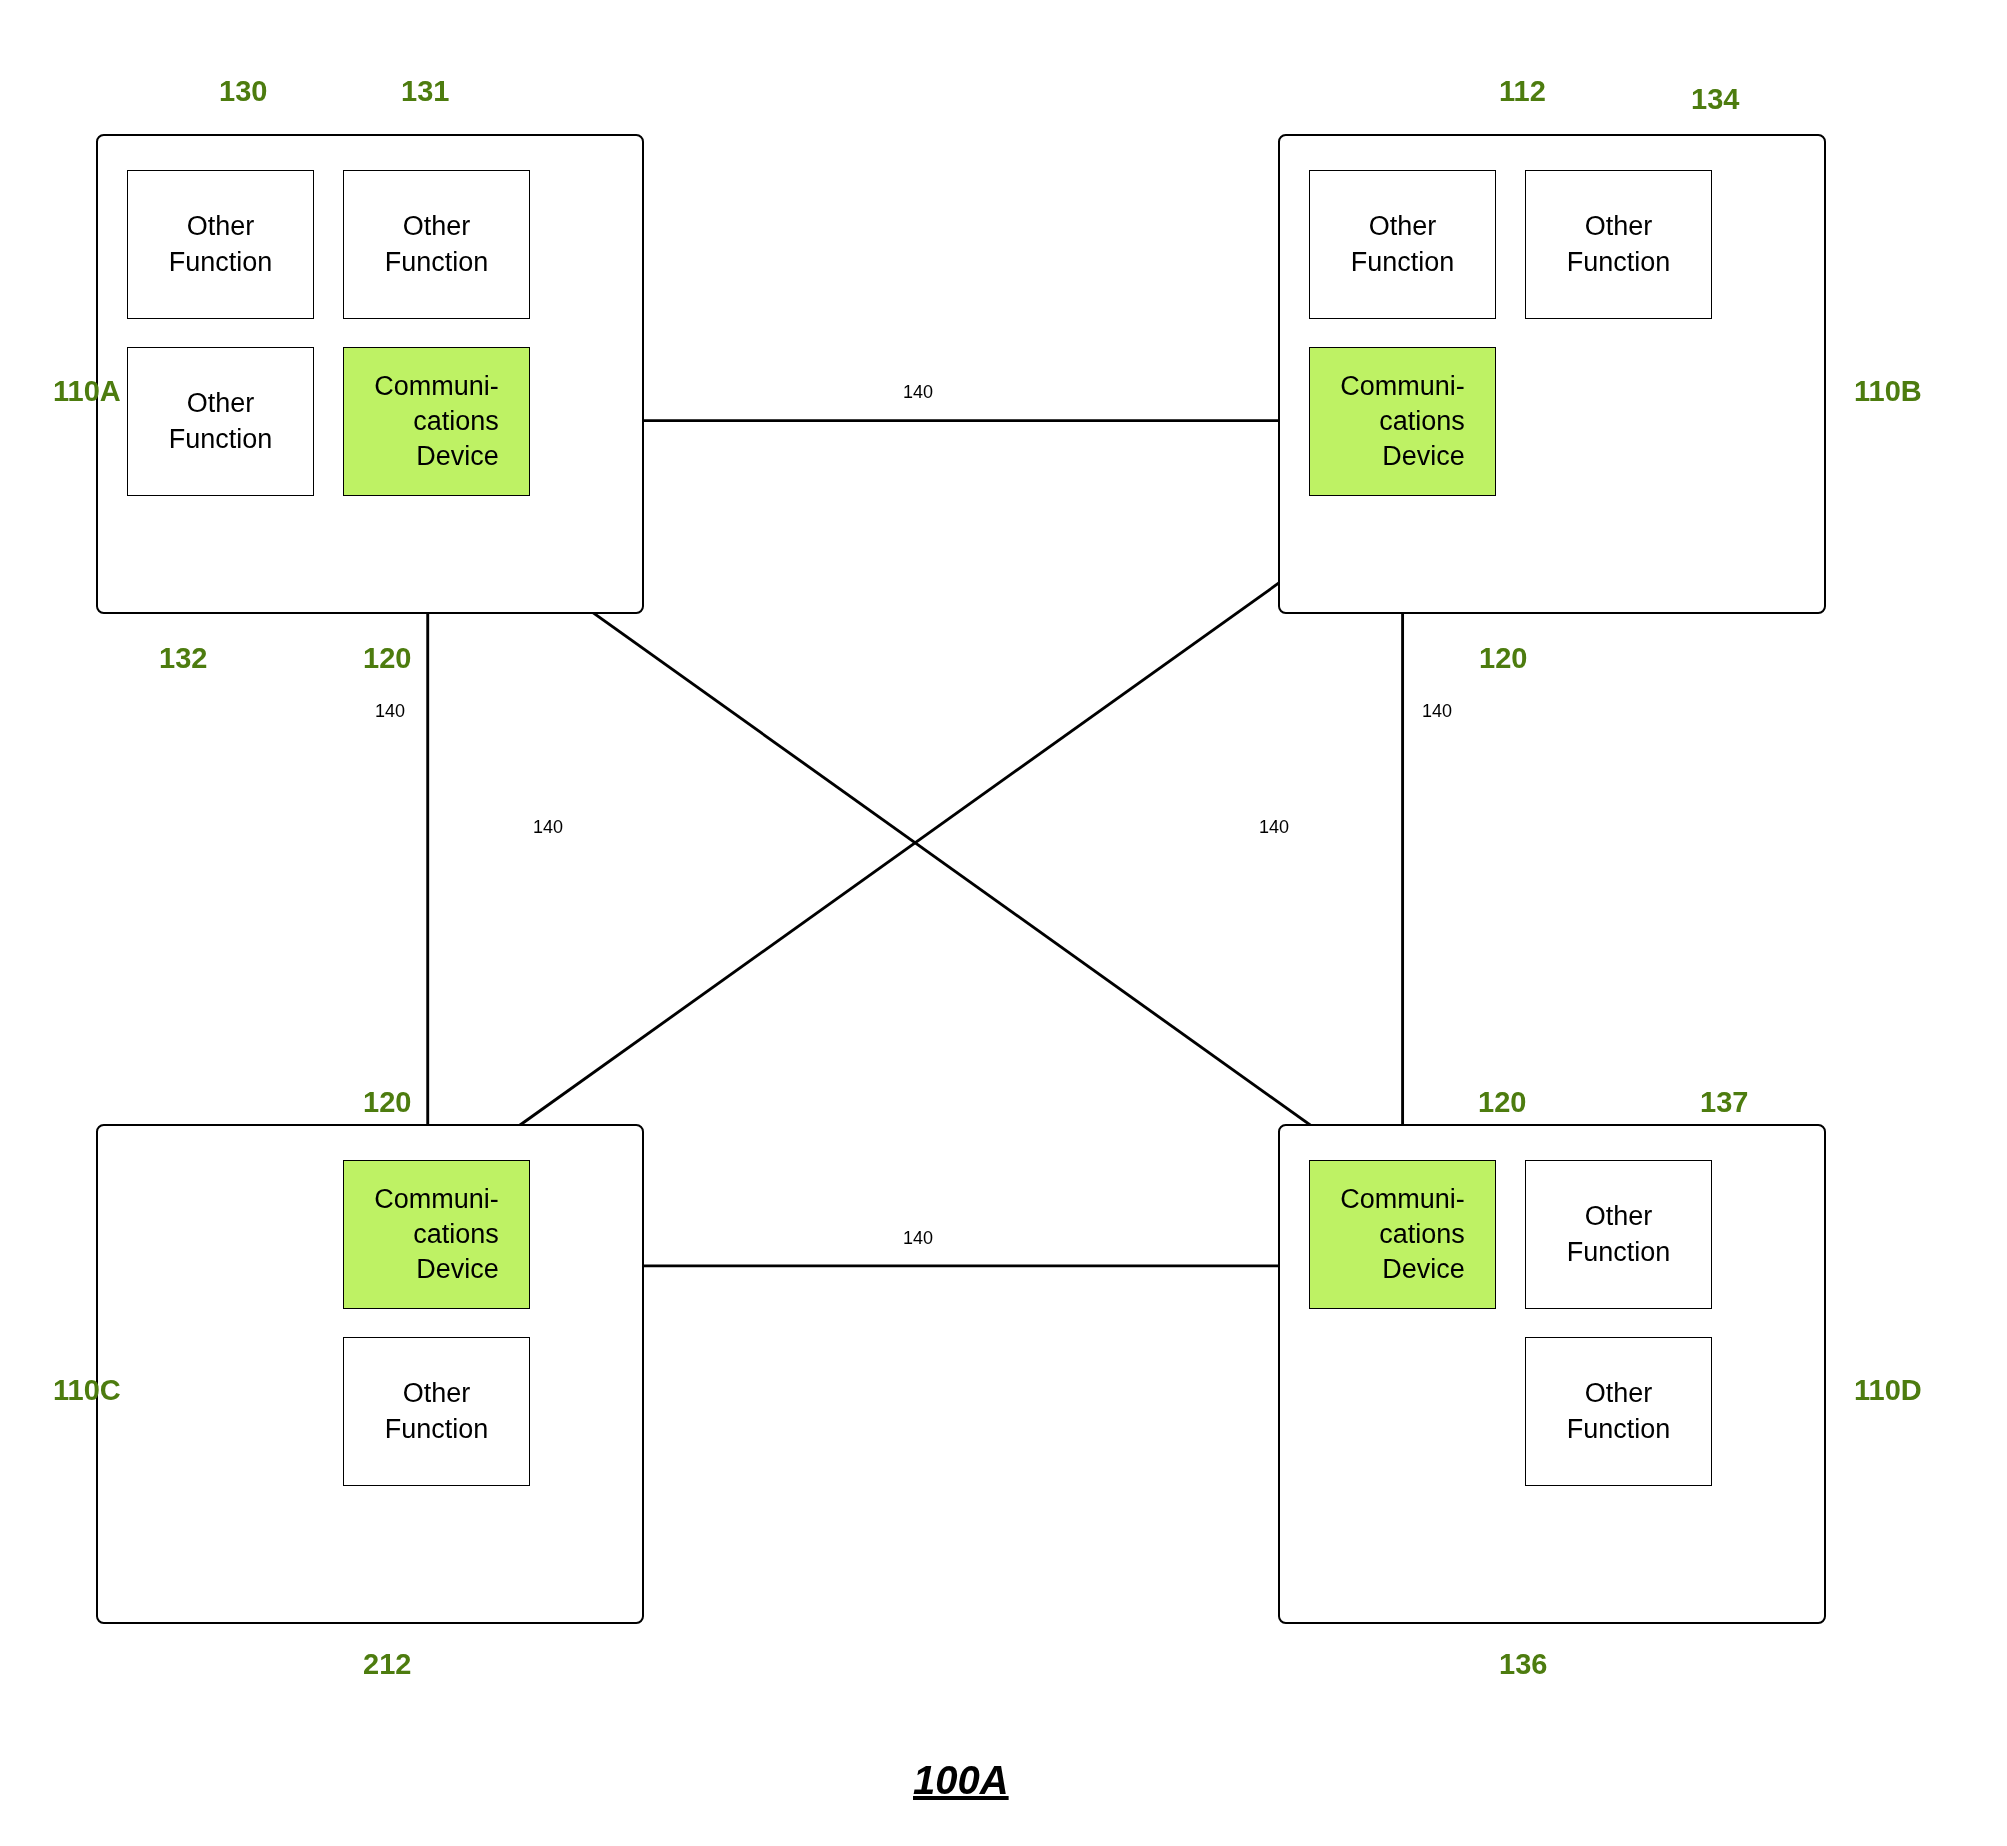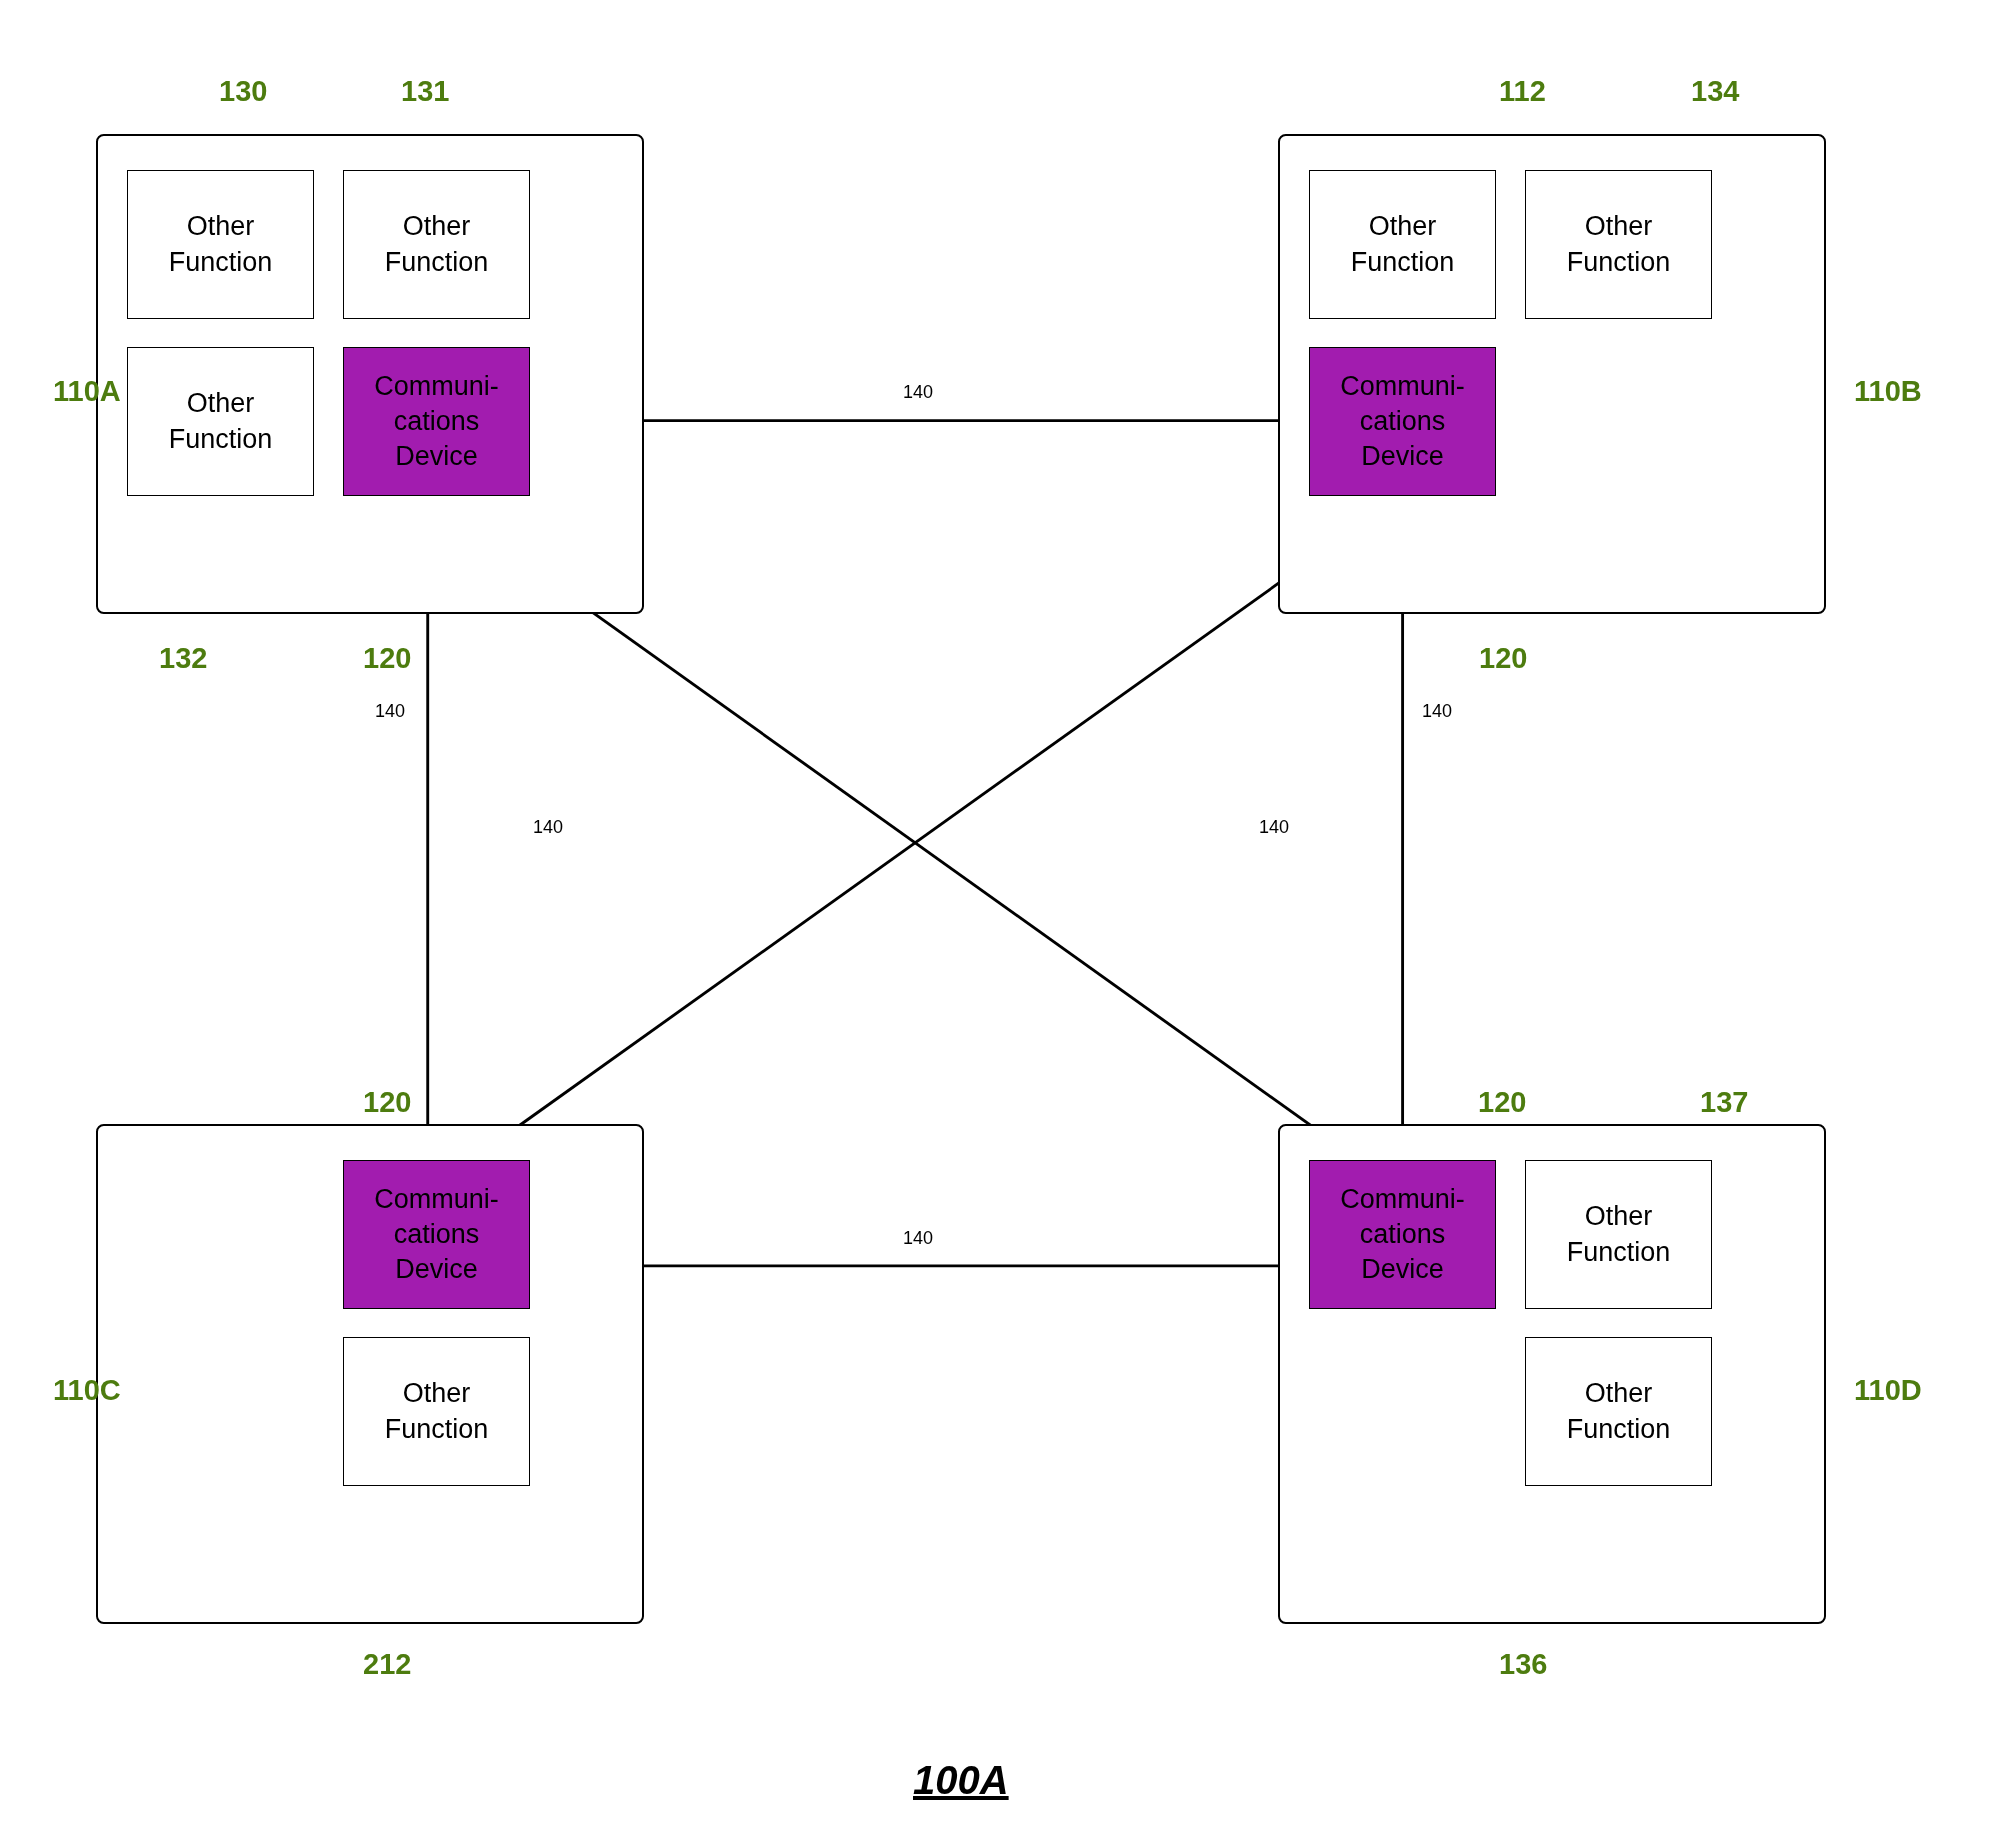--- a/index.html
+++ b/index.html
@@ -38,25 +38,25 @@
       text-align: center;
       font-size: 27px;
       font-weight: normal;
       line-height: 1.3;
     }
 
     
     .comm-box {
       position: absolute;
       border: 1.9px solid #000;
-      background: #a21caf;
+      background: #bef264;
       display: flex;
       align-items: center;
       justify-content: center;
-      text-align: center;
+      text-align: right;
       font-size: 27px;
       font-weight: normal;
       line-height: 1.3;
     }
 
     
     .label {
       position: absolute;
       font-size: 29px;
       font-weight: bold;
@@ -157,21 +157,21 @@
     </div>
 
     <div class="comm-box" style="left:29px; top:211px; width:187px; height:149px;">
       <span>Communi-<br>cations<br>Device</span>
     </div>
   </div>
 
   <div class="label" style="left:1499px; top:75px;">
     <span>112</span>
   </div>
-  <div class="label" style="left:1691px; top:75px;">
+  <div class="label" style="left:1691px; top:83px;">
     <span>134</span>
   </div>
   <div class="label" style="left:1854px; top:375px;">
     <span>110B</span>
   </div>
   <div class="label" style="left:1479px; top:642px;">
     <span>120</span>
   </div>
 
   <div class="node-box" style="left:96px; top:1124px; width:548px; height:500px;">

